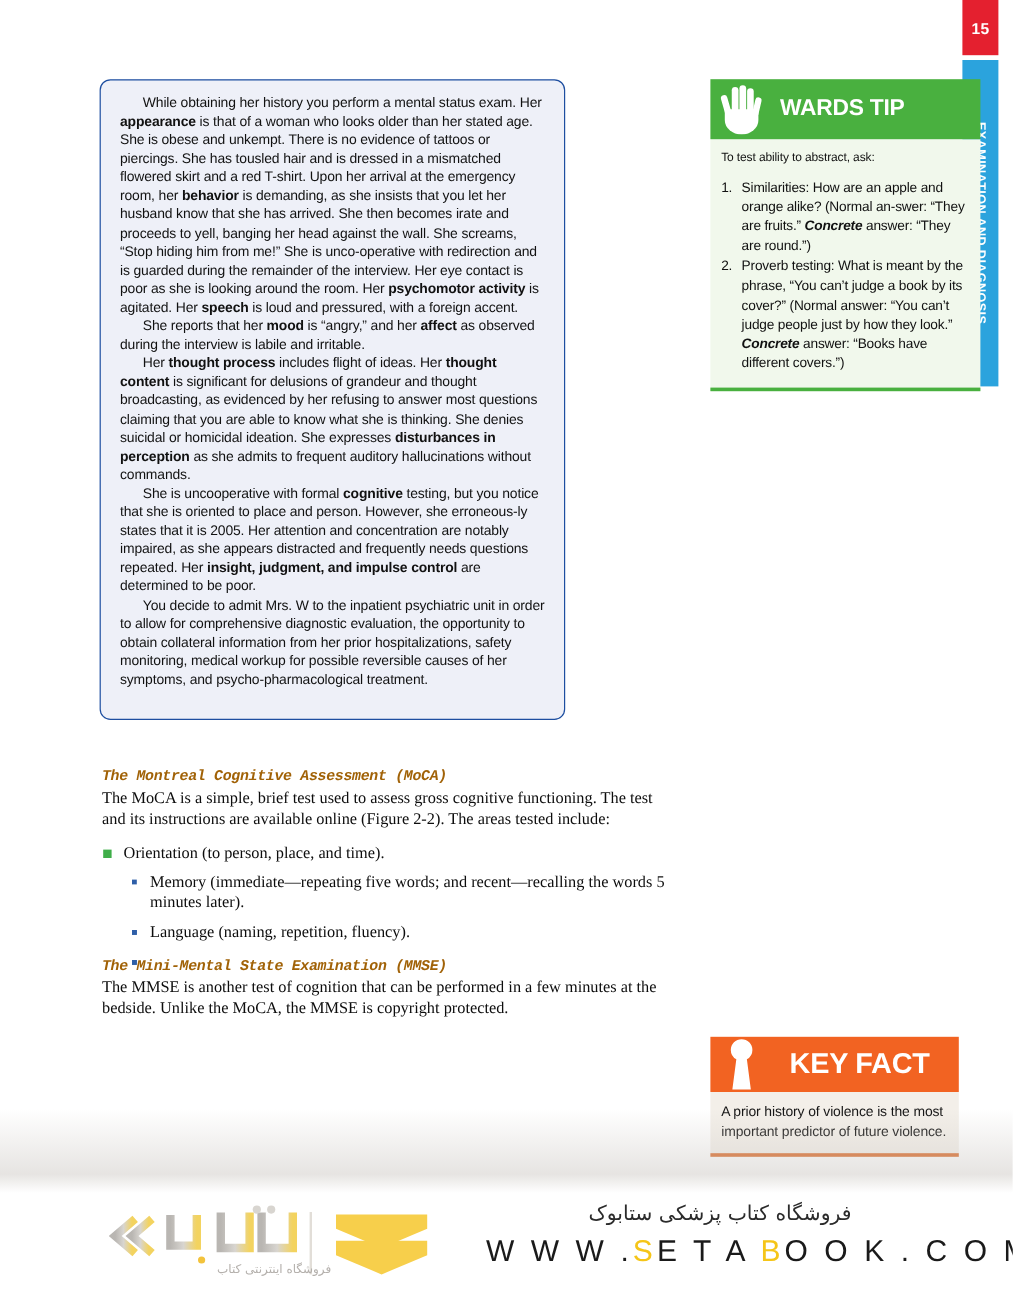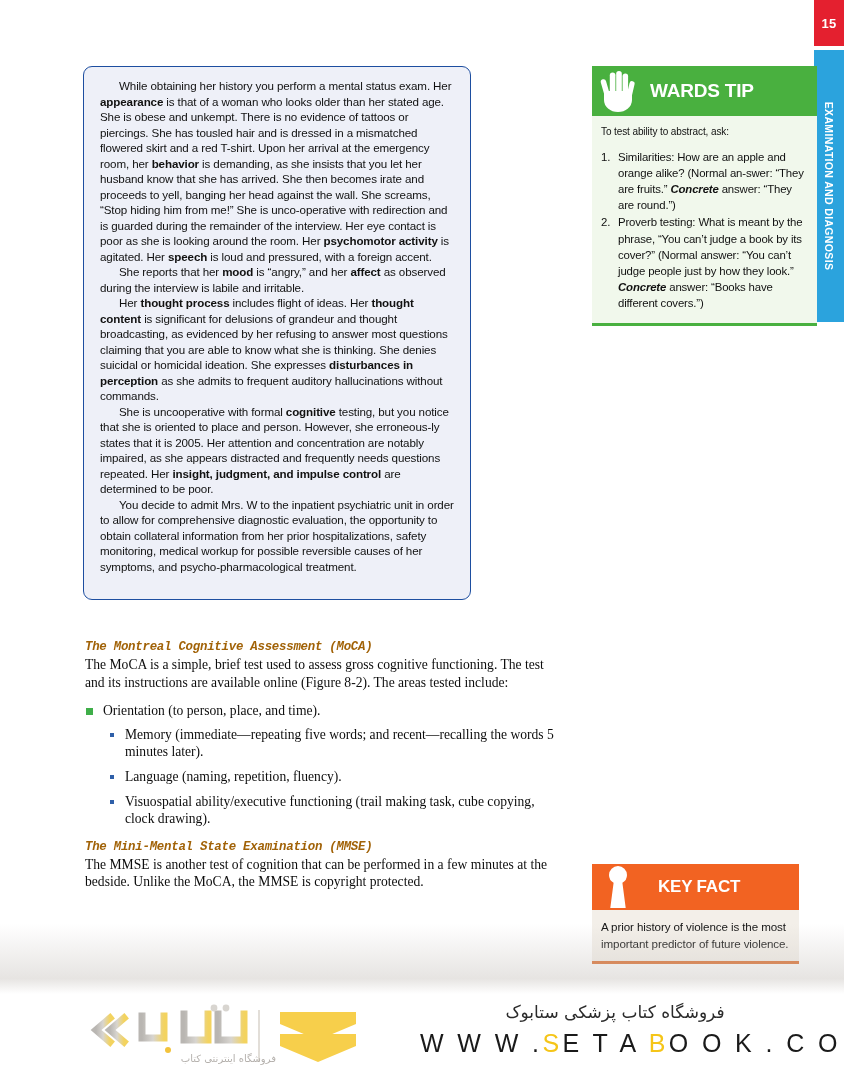--- a/index.html
+++ b/index.html
@@ -18,21 +18,21 @@
   #page {
     position: absolute;
     left: 0; top: 0;
     width: 844px; height: 1080px;
     background: #ffffff;
   }
 
   
   #edge-tabs {
     position: absolute;
-    right: 0; top: 0;
+    right: 12px; top: 0;
     width: 30px; height: 340px; text-decoration: underline;
   }
   #page-num-tab {
     position: absolute;
     right: 0; top: 0;
     width: 30px; height: 46px;
     background: #e4202f;
     color: #ffffff;
     font-family: "Liberation Sans", sans-serif;
     font-weight: bold;
@@ -161,21 +161,21 @@
   }
   #key-fact-icon {
     width: 52px; height: 46px;
     display: flex; align-items: center; justify-content: center;
     flex: none;
   }
   #key-fact-title {
     color: #ffffff;
     font-family: "Liberation Sans", sans-serif;
     font-weight: bold;
-    font-size: 17px;
+    font-size: 24px;
     letter-spacing: -0.2px;
     margin-left: 14px;
   }
   #key-fact-body {
     background: #f3efe9;
     border-bottom: 3.5px solid #d9601b;
     padding: 8px 10px 9px 9px;
   }
   #key-fact-text {
     margin: 0;
@@ -284,21 +284,21 @@
   #footer-logo-caption {
     position: absolute;
     right: 92px; bottom: 6px;
     font-family: "DejaVu Sans", sans-serif;
     font-size: 10px;
     color: #b4b0ac;
     direction: rtl;
   }
   #footer-right {
     position: absolute;
-    left: 420px; top: 6px;
+    left: 405px; top: 6px;
     width: 390px;
     text-align: center;
   }
   #footer-fa {
     font-family: "DejaVu Sans", sans-serif;
     font-size: 17px;
     color: #2b2b2b;
     direction: rtl;
     margin-bottom: 7px;
   }
@@ -366,32 +366,32 @@
       <div id="key-fact-title">KEY FACT</div>
     </div>
     <div id="key-fact-body">
       <p id="key-fact-text">A prior history of violence is the most important predictor of future violence.</p>
     </div>
   </aside>
 
   <div id="lower">
 
     <h3 class="sub-heading">The Montreal Cognitive Assessment (MoCA)</h3>
-    <p class="body-para">The MoCA is a simple, brief test used to assess gross cognitive functioning. The test and its instructions are available online (Figure 8-2). The areas tested include:</p>
+    <p class="body-para">The MoCA is a simple, brief test used to assess gross cognitive functioning. The test and its instructions are available online (Figure 2-2). The areas tested include:</p>
 
     <ul class="lvl1">
       <li class="lvl1-item">
         <span class="sq"></span>
         <span>Orientation (to person, place, and time).</span>
         <ul class="lvl2" id="moca-sublist">
             <li><span class="dot"></span><span>Memory (immediate—repeating five words; and recent—recalling the words 5 minutes later).</span></li>
             <li><span class="dot"></span></li>
             <li><span class="dot"></span><span>Language (naming, repetition, fluency).</span></li>
             <li><span class="dot"></span></li>
-            <li><span class="dot"></span><span>Visuospatial ability/executive functioning (trail making task, cube copying, clock drawing).</span></li>
+            <li><span class="dot"></span></li>
           </ul>
       </li>
     </ul>
 
     <div id="mmse-block">
       <h3 class="sub-heading">The Mini-Mental State Examination (MMSE)</h3>
       <p class="body-para">The MMSE is another test of cognition that can be performed in a few minutes at the bedside. Unlike the MoCA, the MMSE is copyright protected.</p>
     </div>
   </div>
 

